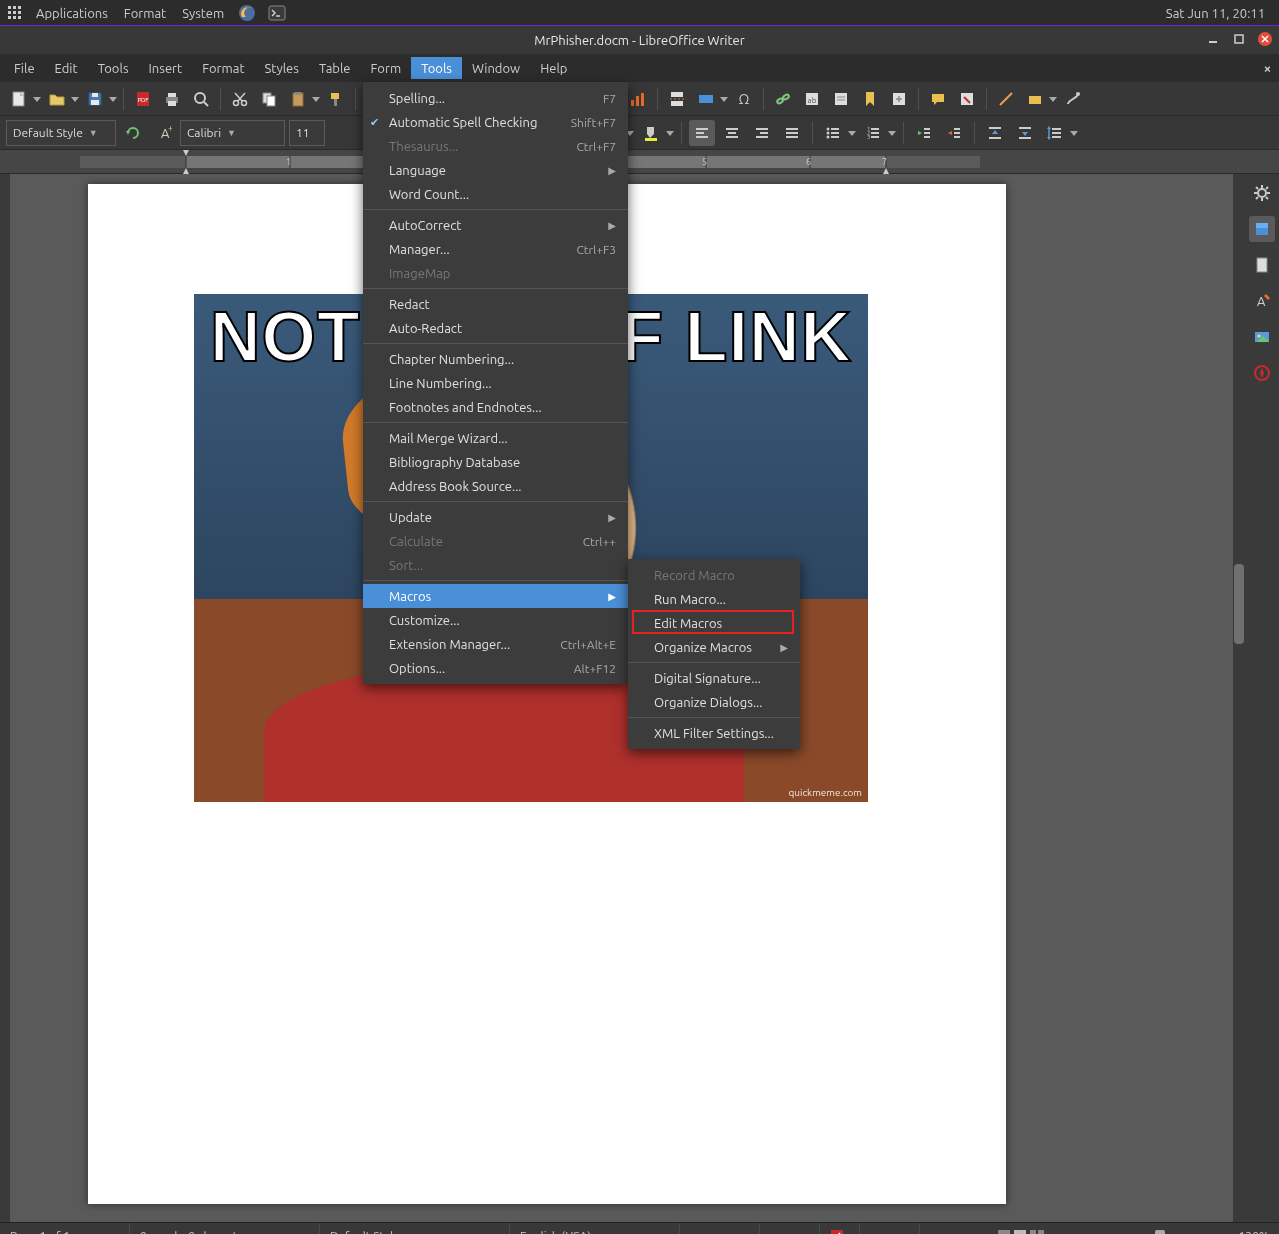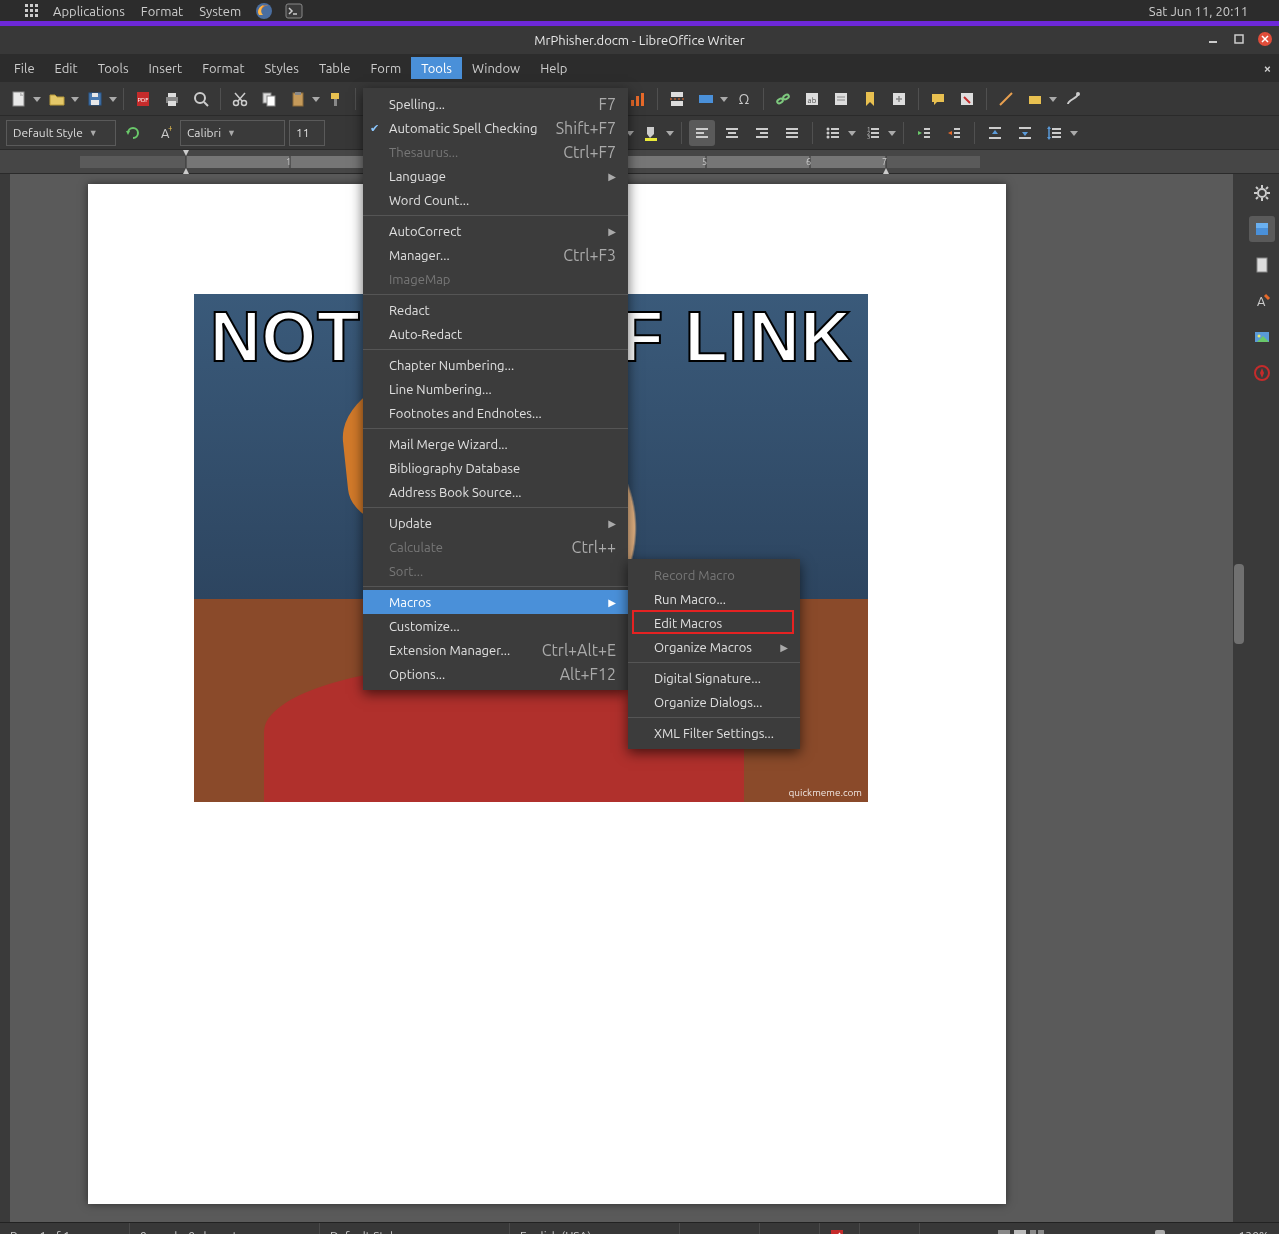--- a/index.html
+++ b/index.html
@@ -12,22 +12,22 @@
   font-size: 13px;
   color: #ccc;
 }
 
 
 .os-panel {
   height: 26px;
   background: #2c2c2c;
   display: flex;
   align-items: center;
-  padding: 0 25px;
-  border-bottom: 5px solid #6d28d9;
+  padding: 0 8px;
+  border-bottom: 1px solid #6d28d9;
 }
 .os-panel .apps-icon { width: 14px; height: 14px; margin-right: 6px; }
 .os-panel .item { padding: 0 8px; cursor: default; }
 .os-panel .icon { margin: 0 6px; display: inline-flex; }
 .os-panel .spacer { flex: 1; }
 .os-panel .clock { padding-right: 6px; }
 
 
 .titlebar {
   height: 28px;
@@ -207,25 +207,25 @@
   font-size: 13px;
   position: relative;
   height: 24px;
 }
 .menu-item.sep { height: 1px; background: #555; padding: 0; margin: 3px 0; }
 .menu-item.disabled { color: #777; }
 .menu-item.highlighted { background: #4a90d9; color: #fff; }
 .menu-item.checked::before {
   content: "✔"; position: absolute; left: 7px; color: #8cc8ff; font-size: 11px;
 }
-.menu-item .shortcut { margin-left: auto; color: #aaa; font-size: 16px; }
+.menu-item .shortcut { margin-left: auto; color: #aaa; font-size: 12px; }
 .menu-item .submenu-arrow { margin-left: auto; font-size: 10px; color: #aaa; }
 .menu-item.highlighted .submenu-arrow { color:#fff; }
 
-.tools-menu { left: 363px; top: 88px; }
+.tools-menu { left: 363px; top: 82px; }
 .macros-menu { left: 628px; top: 559px; min-width: 172px; }
 .highlight-box {
   position: absolute;
   border: 2px solid #e52222;
   pointer-events: none;
   z-index: 200;
 }
 
 
 .statusbar {

